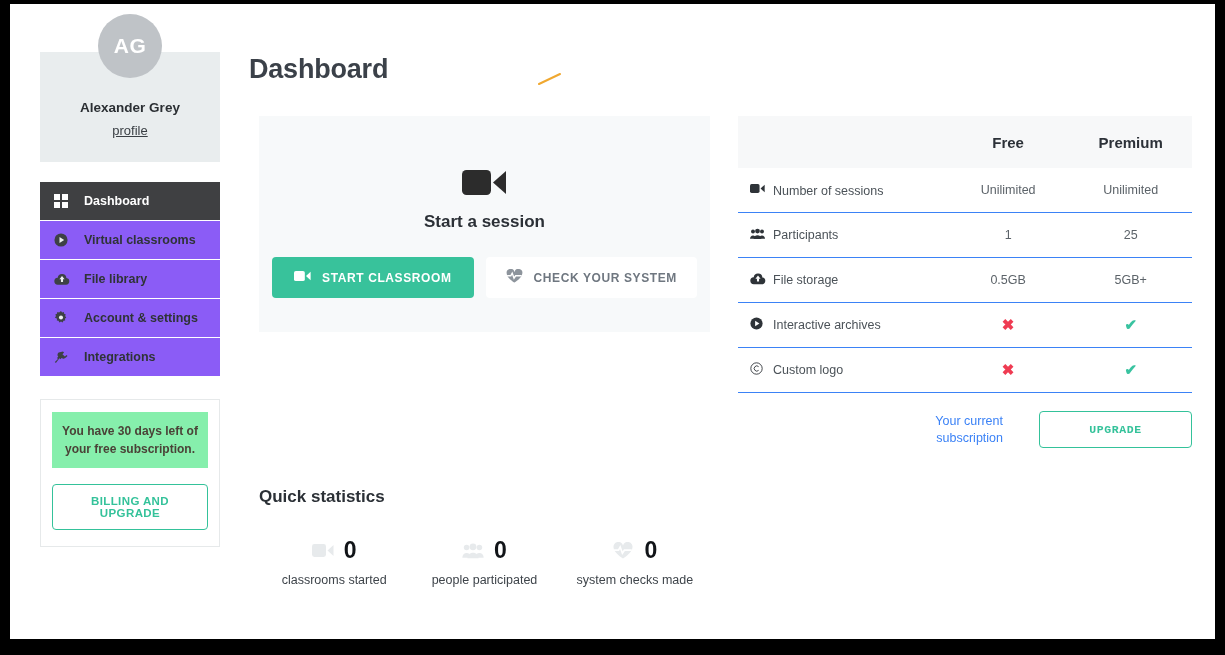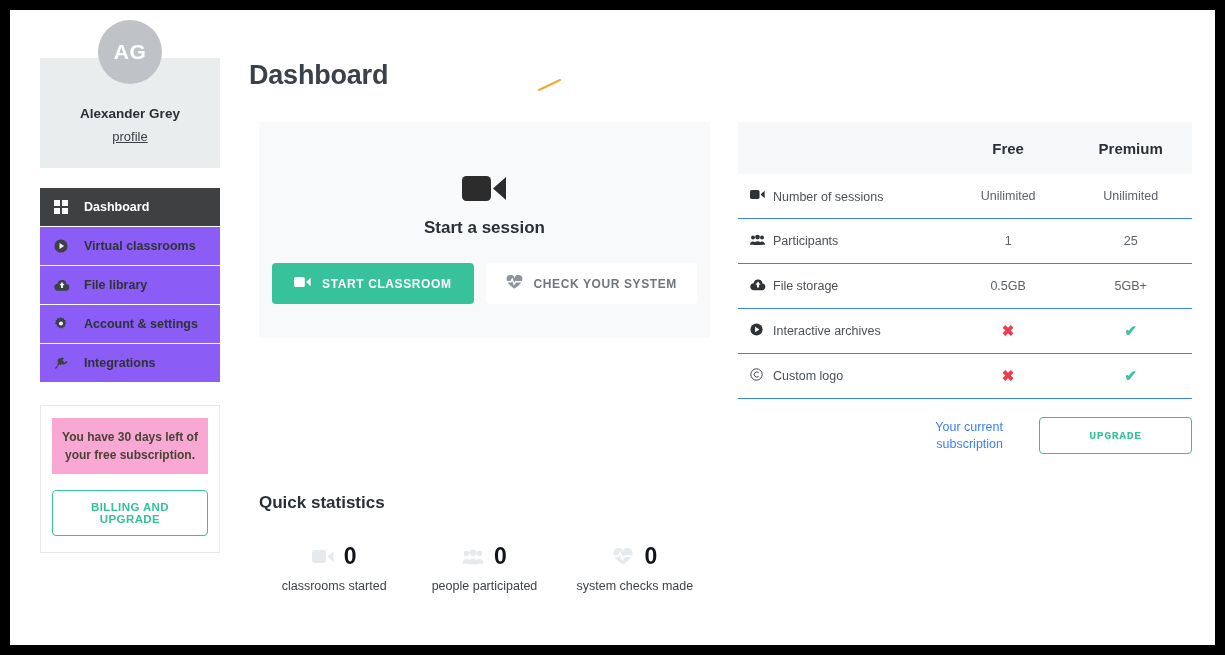--- a/index.html
+++ b/index.html
@@ -11,21 +11,21 @@
     width: 1225px;
     height: 655px;
     overflow: hidden;
     font-family: "Liberation Sans", sans-serif;
   }
 
   
   #page {
     position: absolute;
     left: 10px;
-    top: 10px;
+    top: 4px;
     width: 1205px;
     height: 635px;
     background: #ffffff;
     overflow: hidden;
   }
 
   
   #sidebar {
     position: absolute;
     left: 30px;
@@ -109,21 +109,21 @@
   #billing-card {
     margin-top: 22px;
     width: 180px;
     background: #ffffff;
     border: 1px solid #e6e9ea;
     box-sizing: border-box;
     padding: 12px 11px 16px 11px;
     text-align: center;
   }
   #billing-note {
-    background: #f9a8d4;
+    background: #86efac;
     color: #4a4237;
     font-size: 12px;
     font-weight: bold;
     line-height: 18px;
     padding: 10px 8px;
     box-sizing: border-box;
   }
   #billing-btn {
     margin-top: 16px;
     display: block;

